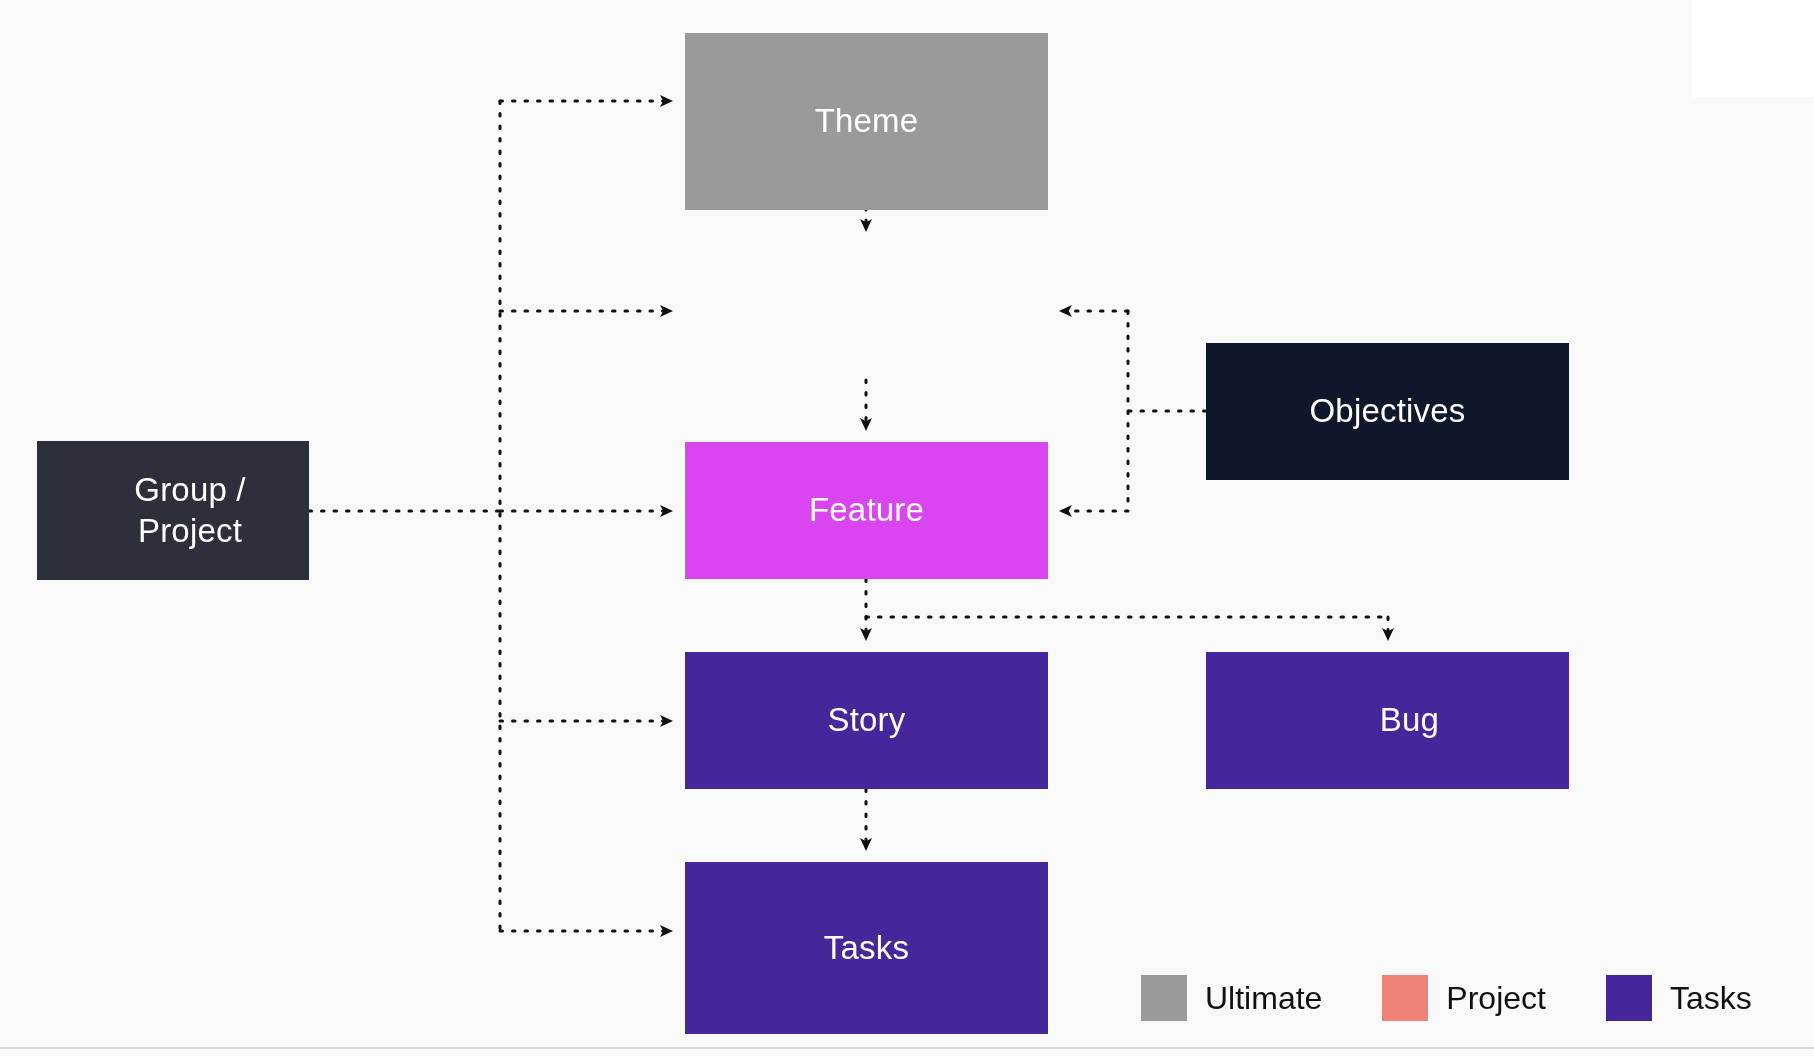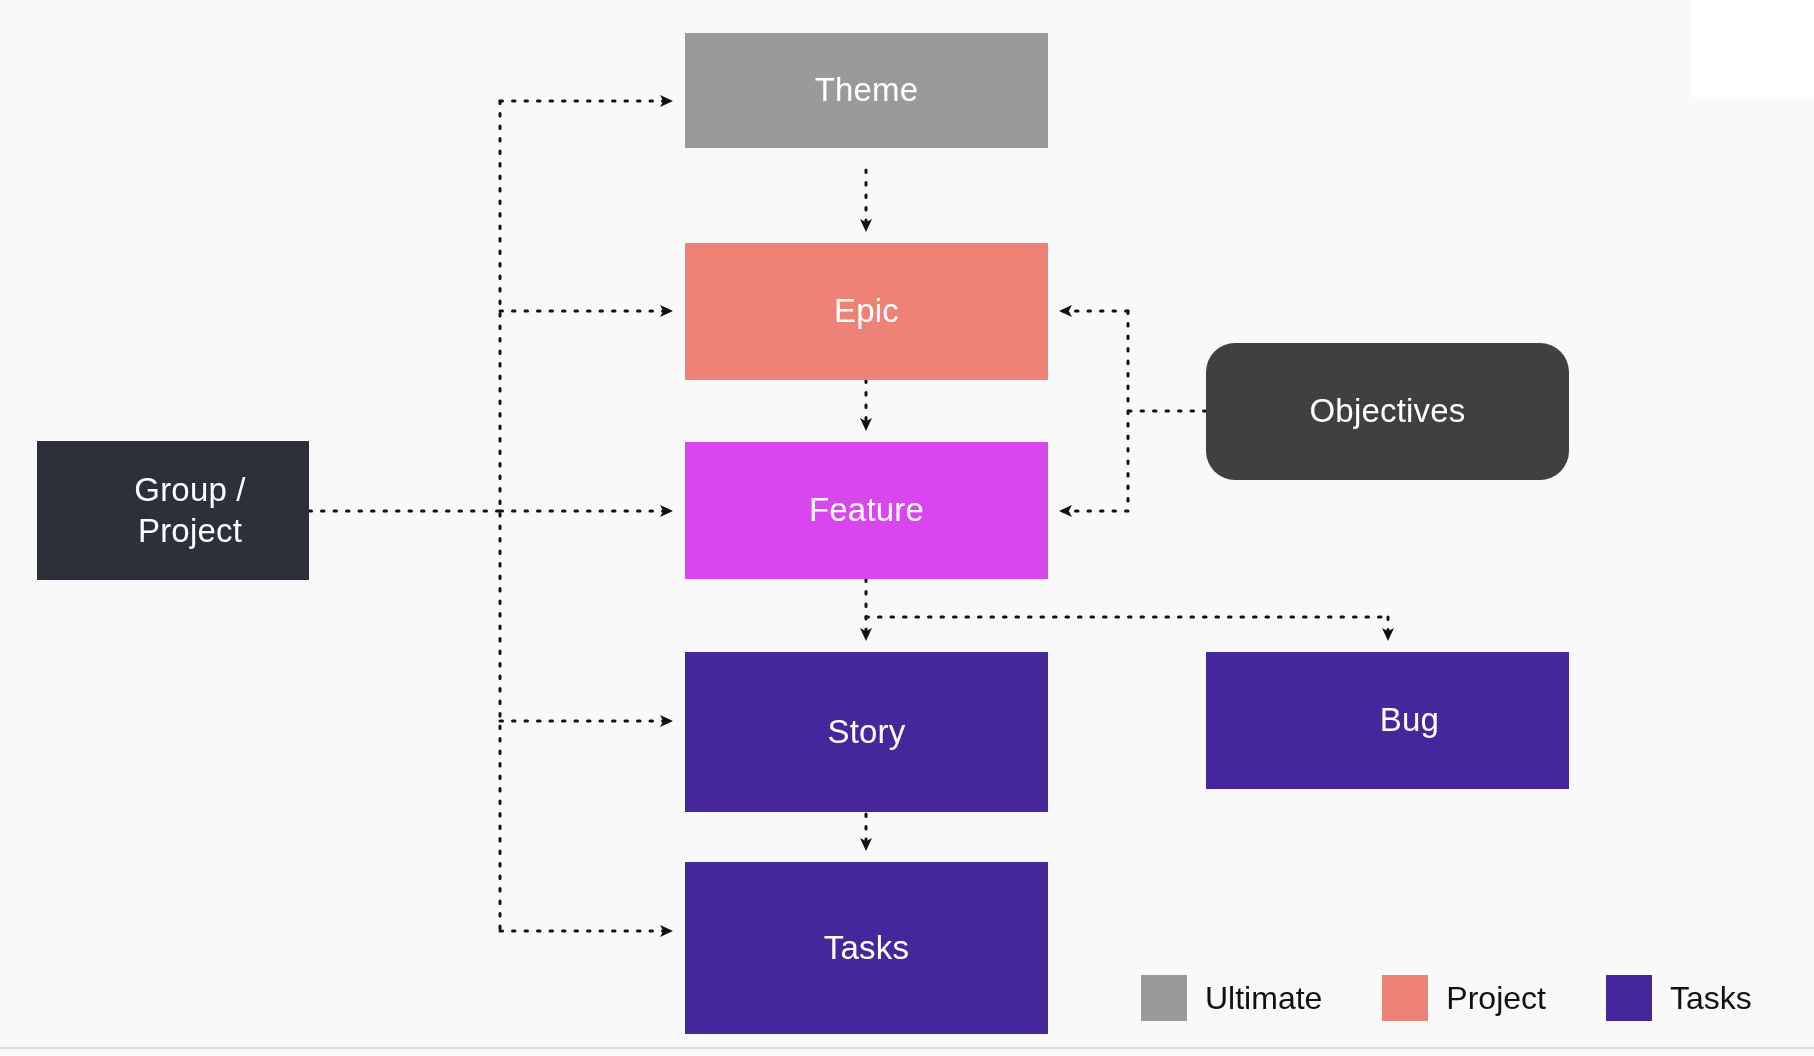--- a/index.html
+++ b/index.html
@@ -115,36 +115,33 @@
       <path d="M 1128,311 L 1128,511"></path>
       <path d="M 1128,311 L 1060,311" marker-end="url(#arrowEnd)"></path>
       <path d="M 1128,511 L 1060,511" marker-end="url(#arrowEnd)"></path>
     </g>
   </svg>
 
   <div class="node root" style="left: 37px; top: 441px; width: 272px; height: 139px; background: rgb(43, 48, 59); color: rgb(255, 255, 255); padding-left: 34px;">
     <span>Group /
 Project</span>
   </div>
-  <div class="node ultimate" style="left: 685px; top: 33px; width: 363px; height: 115px; background: rgb(154, 154, 154); color: rgb(255, 255, 255);">
+  <div class="node ultimate" style="left: 685px; top: 33px; width: 363px; height: 177px; background: rgb(154, 154, 154); color: rgb(255, 255, 255);">
     <span>Theme</span>
-  </div>
-  <div class="node premium" style="left: 685px; top: 243px; width: 363px; height: 137px; background: rgb(238, 130, 119); color: rgb(255, 255, 255);">
-    <span>Epic</span>
   </div>
   <div class="node premium" style="left: 685px; top: 442px; width: 363px; height: 137px; background: #d946ef; color: rgb(255, 255, 255);">
     <span>Feature</span>
   </div>
-  <div class="node free" style="left: 685px; top: 652px; width: 363px; height: 160px; background: rgb(70, 38, 155); color: rgb(255, 255, 255);">
+  <div class="node free" style="left: 685px; top: 652px; width: 363px; height: 137px; background: rgb(70, 38, 155); color: rgb(255, 255, 255);">
     <span>Story</span>
   </div>
   <div class="node free" style="left: 685px; top: 862px; width: 363px; height: 172px; background: rgb(70, 38, 155); color: #ffffff; justify-content: center;">
     <span>Tasks</span>
   </div>
-  <div class="node ultimate" style="left: 1206px; top: 343px; width: 363px; height: 137px; background: #404040; color: rgb(255, 255, 255); border-radius: 29px;">
+  <div class="node ultimate" style="left: 1206px; top: 343px; width: 363px; height: 137px; background: #0f172a; color: rgb(255, 255, 255);">
     <span>Objectives</span>
   </div>
   <div class="node free" style="left: 1206px; top: 652px; width: 363px; height: 137px; background: rgb(70, 38, 155); color: rgb(255, 255, 255); padding-left: 44px;">
     <span>Bug</span>
   </div>
 
   <div class="legend" style="left: 1141px; top: 975px;">
     <div class="legend-item">
       <span class="legend-swatch" style="background: rgb(154, 154, 154);"></span>
       <span class="legend-label" style="color: rgb(17, 17, 17);">Ultimate</span>

